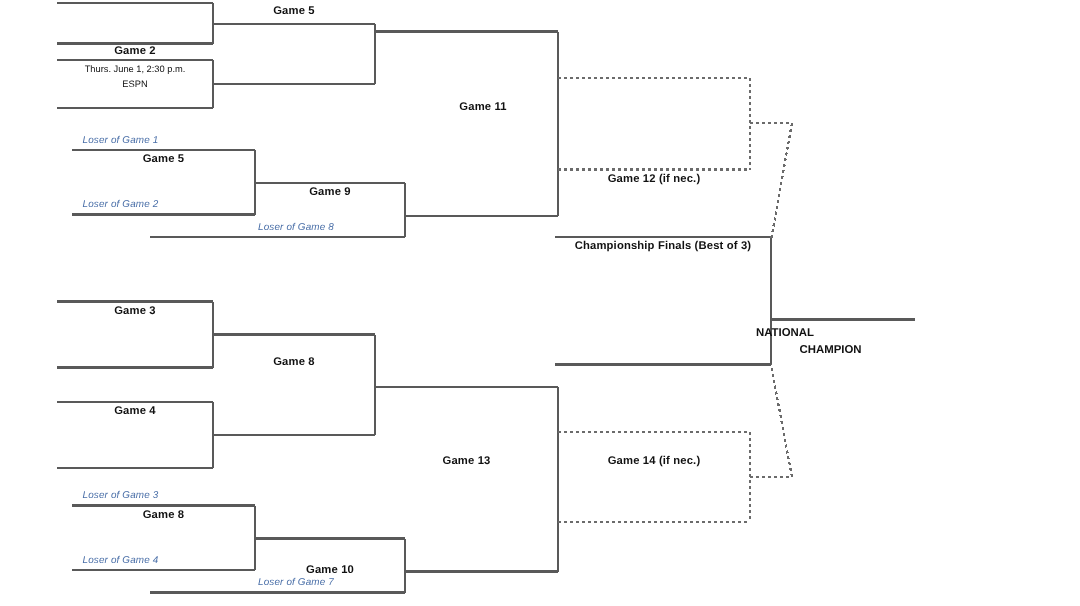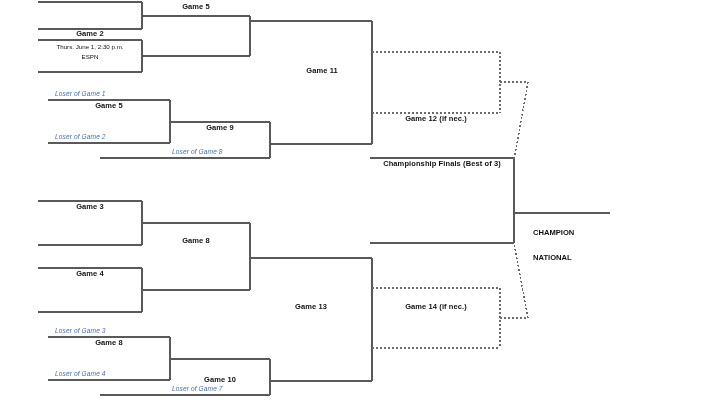--- a/index.html
+++ b/index.html
@@ -76,21 +76,21 @@
 <div class="lbl ctr" style="left:109px;top:101px;">Game 5</div>
 <div class="loser" style="left:55px;top:133px;">Loser of Game 2</div>
 
 <div class="lbl ctr" style="left:220px;top:123px;">Game 9</div>
 <div class="loser" style="left:172px;top:148px;">Loser of Game 8</div>
 
 <div class="lbl ctr" style="left:436px;top:66px;margin-top:48px;">Game 12 (if nec.)</div>
 
 <div class="lbl ctr" style="left:442px;top:159px;">Championship Finals (Best of 3)</div>
 
-<div class="champ" style="left:533px;top:216px;margin-top:36px;">NATIONAL</div>
+<div class="champ" style="left:504px;top:216px;">NATIONAL</div>
 <div class="champ" style="left:533px;top:227px;">CHAMPION</div>
 
 <div class="lbl ctr" style="left:90px;top:202px;">Game 3</div>
 <div class="lbl ctr" style="left:90px;top:269px;">Game 4</div>
 
 <div class="lbl ctr" style="left:196px;top:236px;">Game 8</div>
 
 <div class="lbl ctr" style="left:311px;top:302px;">Game 13</div>
 
 <div class="lbl ctr" style="left:436px;top:302px;">Game 14 (if nec.)</div>

